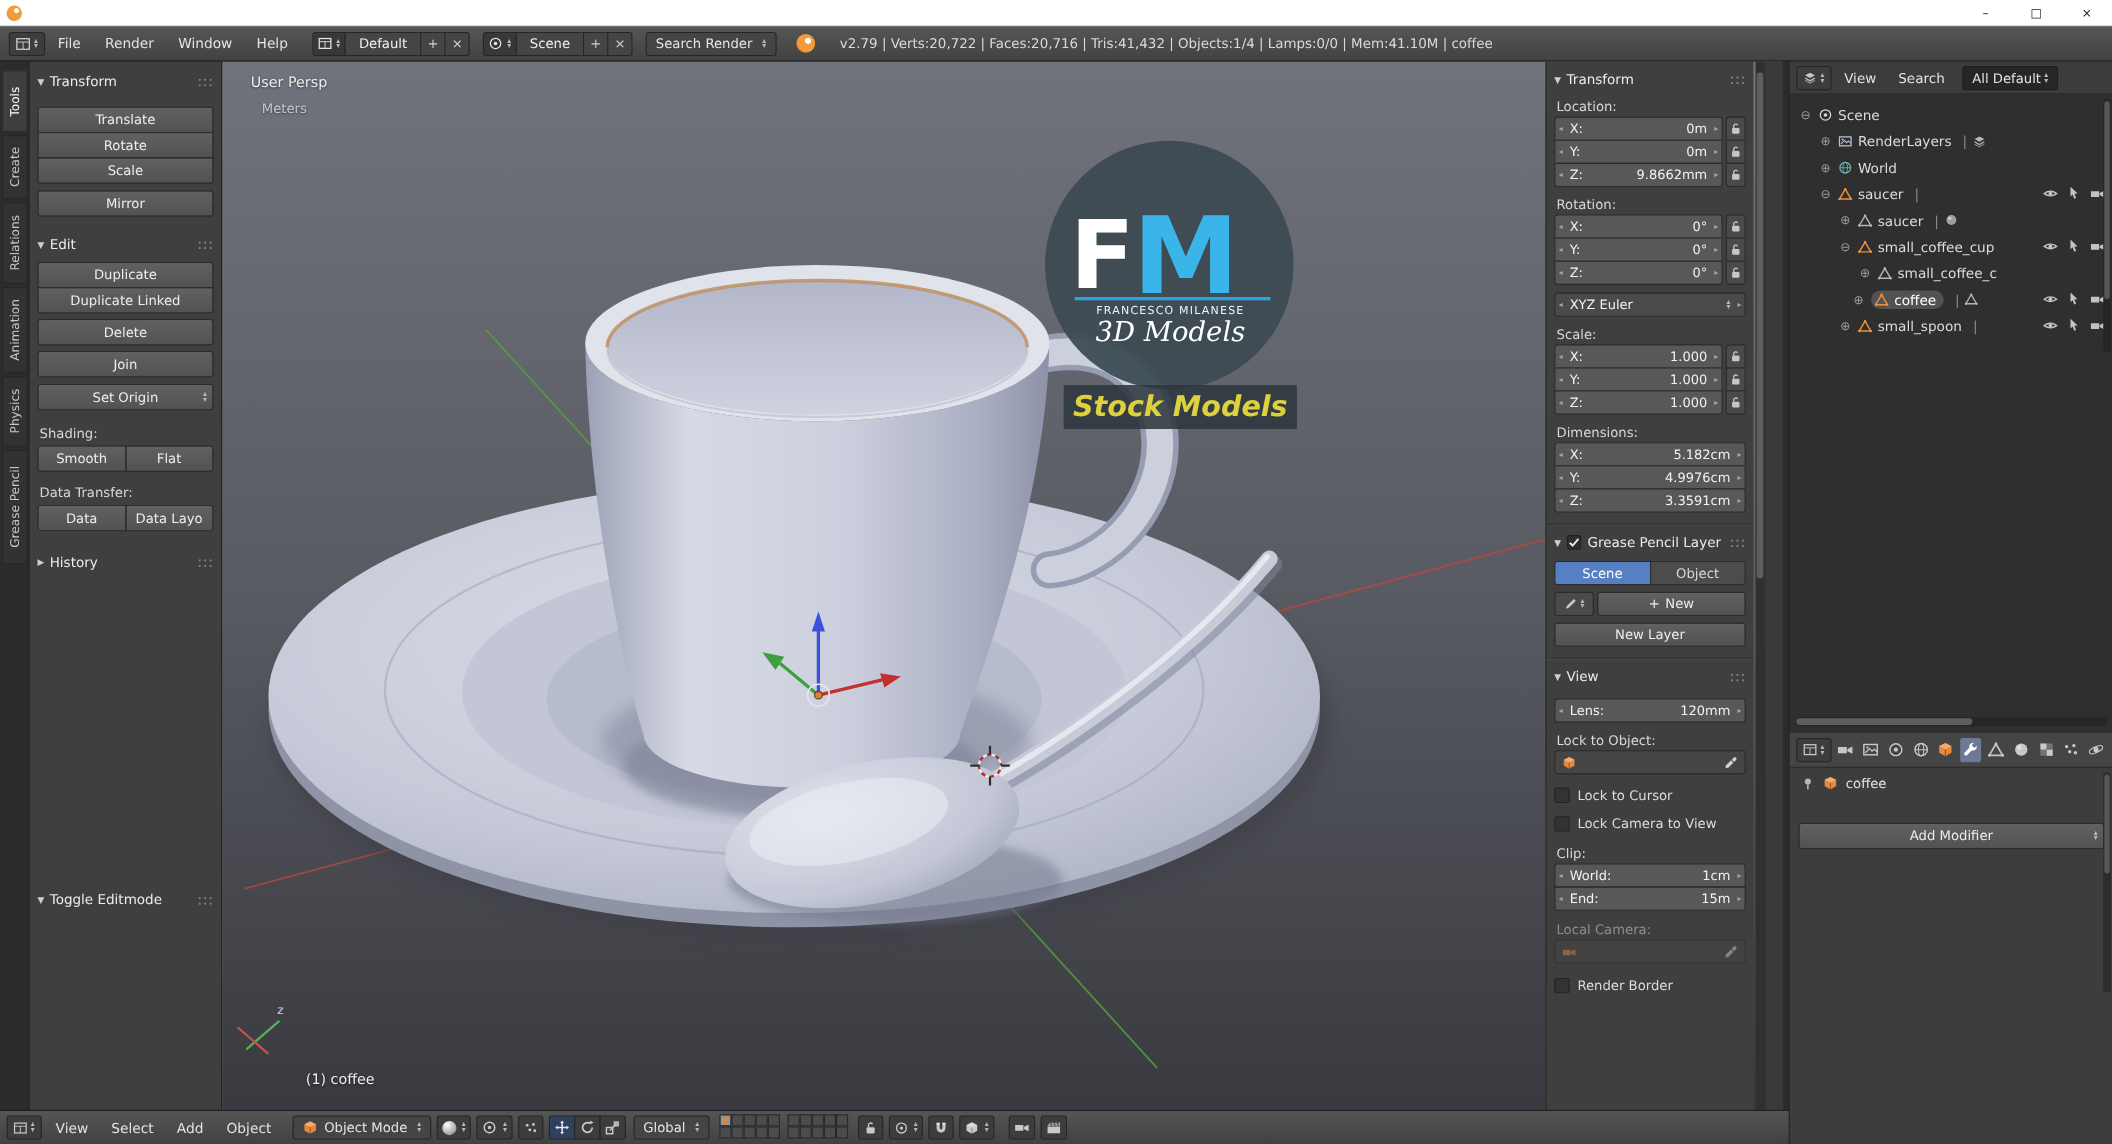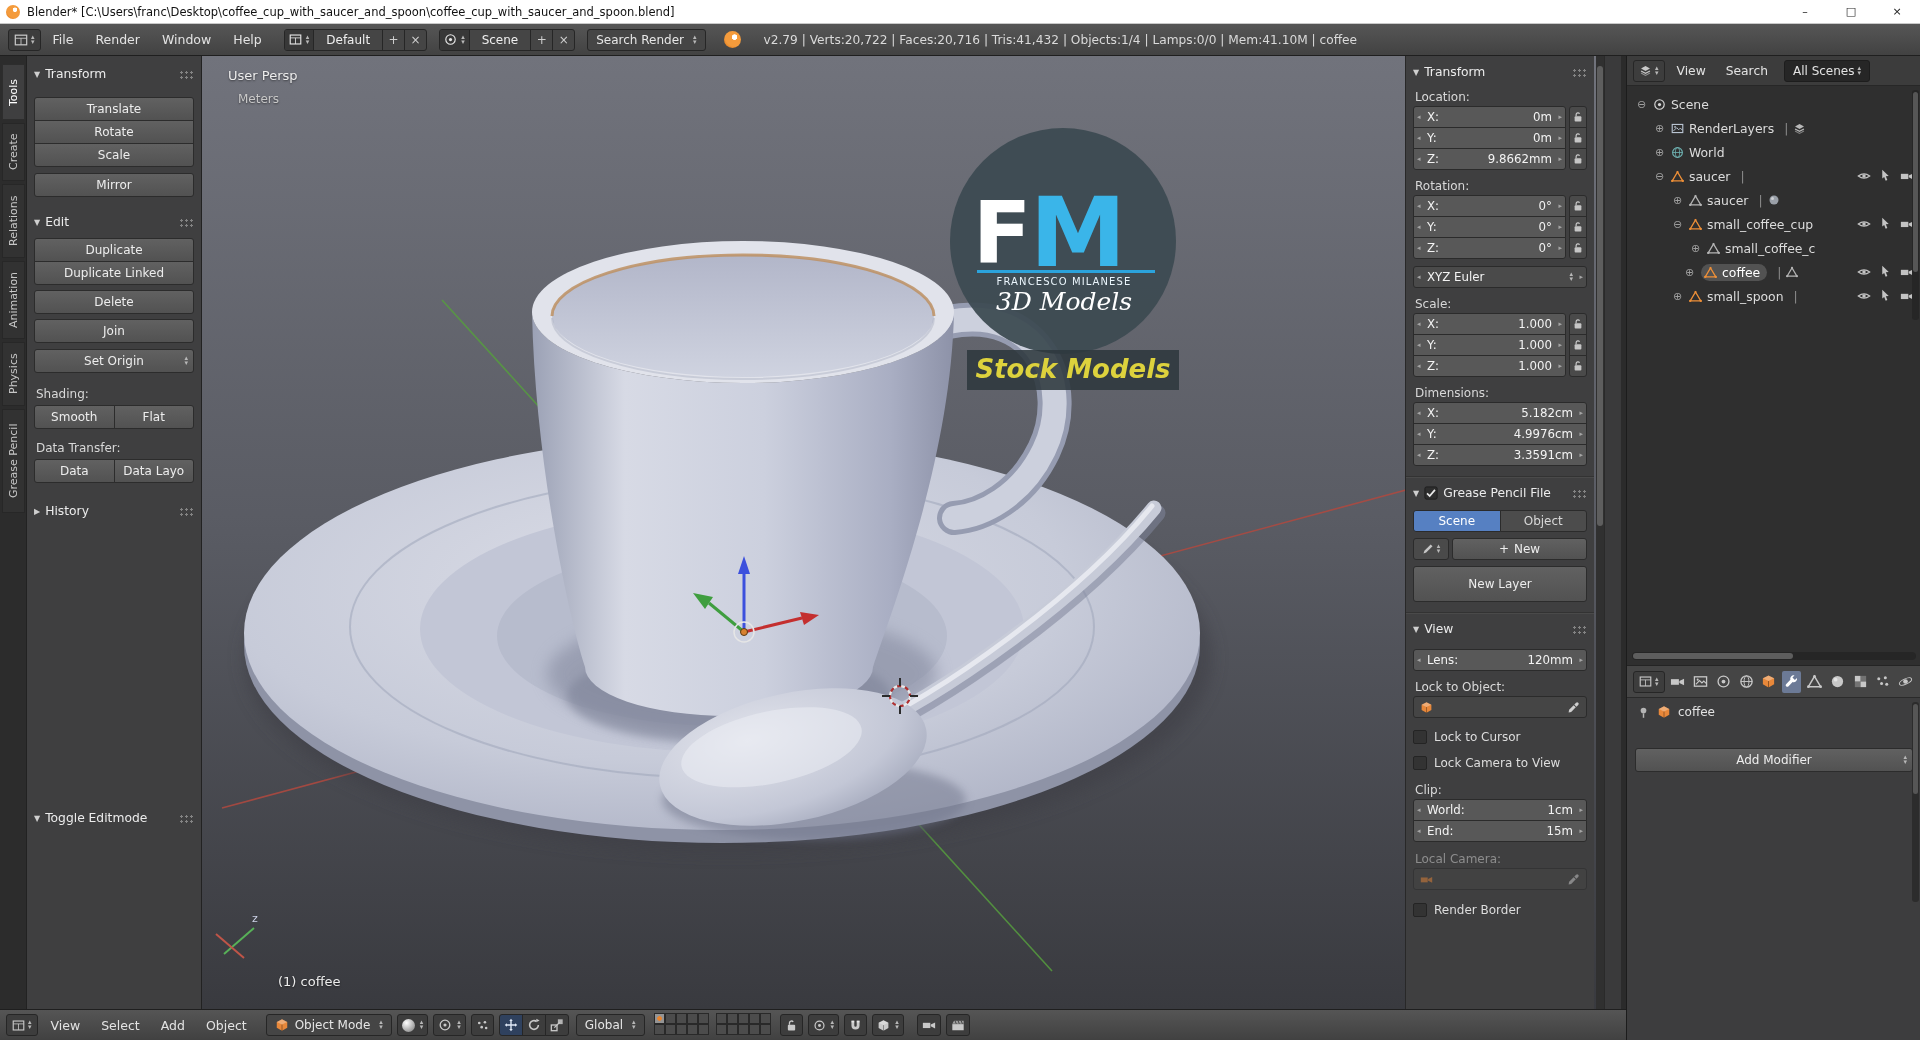--- a/index.html
+++ b/index.html
@@ -222,21 +222,20 @@
         <rect x="1" y="1" width="14" height="14" rx="2" fill="#2e2e2e" stroke="#1c1c1c"></rect>
         <path d="M3.5 8.5 L6.5 11.5 L12.5 4.5" fill="none" stroke="#e9e9e9" stroke-width="2"></path>
       </symbol>
 </defs>
 </svg>
 
 <div id="root">
 
   <div id="titlebar">
     <div class="blogo"></div>
-    <div class="ttl">Blender* [C:\Users\franc\Desktop\coffee_cup_with_saucer_and_spoon\coffee_cup_with_saucer_and_spoon.blend]</div>
     <div id="wbtns">
       <span>–</span>
       <span>□</span>
       <span>×</span>
     </div>
   </div>
 
   <div id="infobar">
     <div class="smallbtn">
       <svg class="ic" width="14" height="14">
@@ -605,21 +604,21 @@
             <span>3.3591cm</span>
           </div>
         </div>
 
       <div class="sep"></div>
       <div class="phead">
         <span class="tri">▼</span>
         <svg class="ic" width="14" height="14">
             <use href="#s-check"></use>
           </svg>
-        <span>Grease Pencil File</span>
+        <span>Grease Pencil Layer</span>
         <span class="grip"></span>
       </div>
       <div class="tabpair" style="margin-top:7px">
         <div class="on">Scene</div>
         <div class="off">Object</div>
       </div>
       <div style="display:flex;gap:3px;margin-top:6px">
         <div class="lockbtn" style="width:36px">
             <svg class="ic" width="12" height="12">
               <use href="#s-pencil"></use>
@@ -627,21 +626,21 @@
             <span class="updown">
               <span>▴</span>
               <span>▾</span>
             </span>
           </div>
         <div class="tbtn" style="flex:1;height:22px;gap:5px">
             <span>+</span>
             <span>New</span>
           </div>
       </div>
-      <div class="tbtn" style="margin-top:6px;height:36px">New Layer</div>
+      <div class="tbtn" style="margin-top:6px;height:22px">New Layer</div>
 
       <div class="sep"></div>
       <div class="phead">
         <span class="tri">▼</span>
         <span>View</span>
         <span class="grip"></span>
       </div>
       <div class="nline" style="margin-top:10px">
           <div class="nrow">
             <span>Lens:</span>
@@ -710,21 +709,21 @@
               <use href="#s-layers"></use>
             </svg>
           <span class="updown">
               <span>▴</span>
               <span>▾</span>
             </span>
         </div>
         <span class="menulabel">View</span>
         <span class="menulabel">Search</span>
         <div class="darkcombo">
-          <span>All Scenes</span>
+          <span>All Default</span>
           <span class="updown">
               <span>▴</span>
               <span>▾</span>
             </span>
         </div>
       </div>
       <div style="padding:6px 0 0 0">
         <div class="orow" style="padding-left:8px">
           <span class="exp">⊖</span>
           <svg class="ic" width="13" height="13" style="color:#d9d9d9">

